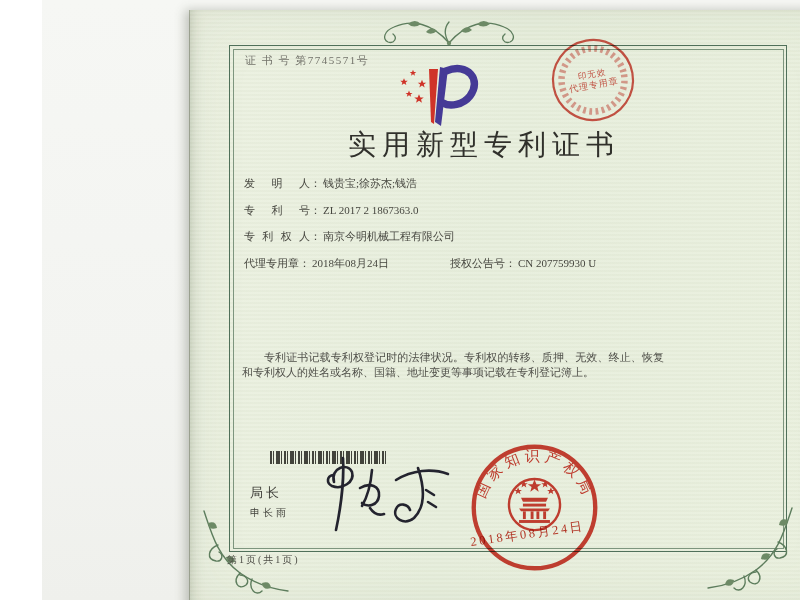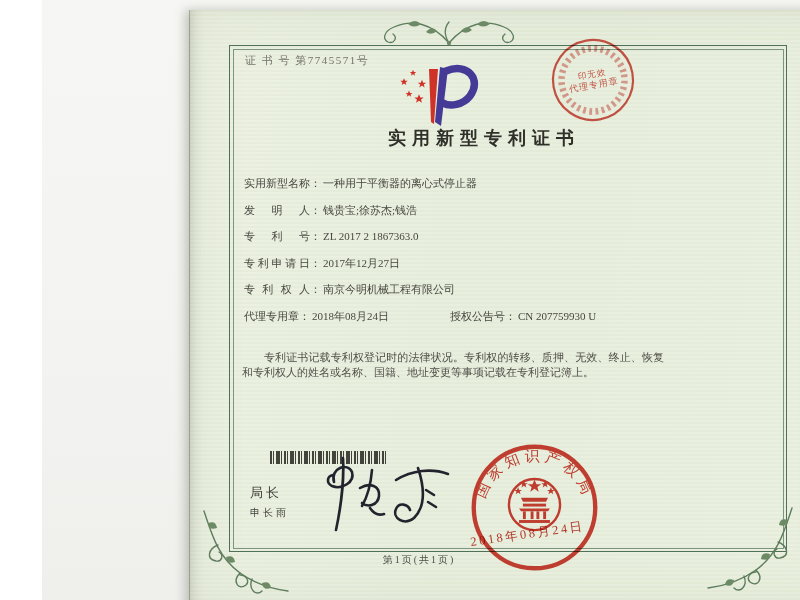--- a/index.html
+++ b/index.html
@@ -18,38 +18,38 @@
     border:1.6px solid #50705a;}
   .frame::after{content:"";position:absolute;inset:2.5px;border:0.9px solid #7d957e;}
   
   .orn{position:absolute;color:#5d7d5d;}
   .orn svg{display:block;}
   .orn-br{transform:scaleX(-1);}
   
   .certno{position:absolute;left:203px;top:53px;font-size:11px;letter-spacing:1.5px;color:#72726a;}
   .logo{position:absolute;left:350px;top:60px;}
   .title{position:absolute;left:187px;top:126px;width:510px;text-align:center;
-    font-size:18px;font-weight:bold;letter-spacing:6px;color:#30302b;}
+    font-size:28px;font-weight:normal;letter-spacing:6px;color:#30302b;}
   .fields{position:absolute;left:202px;top:176px;width:430px;}
   .frow{height:26.5px;font-size:11px;color:#474740;white-space:nowrap;position:relative;}
   .flabel{display:inline-block;width:66px;text-align:justify;text-align-last:justify;}
   .fvalue{padding-left:2px;}
   .grant2{position:absolute;left:206px;top:0;}
   .paras{position:absolute;left:200px;top:350px;width:422px;font-size:11px;
     line-height:14.8px;color:#4e4e48;text-align:justify;}
   .paras p{margin:0;text-indent:2em;}
   .barcode{position:absolute;left:228px;top:451px;width:118px;height:13px;
     background:
       repeating-linear-gradient(90deg,#262620 0 1.2px,transparent 1.2px 2.8px),
       repeating-linear-gradient(90deg,#262620 0 2px,transparent 2px 7px);
     opacity:.85;}
   .director{position:absolute;left:208px;top:484px;font-size:13px;letter-spacing:3px;color:#3e3e38;}
   .dirname{position:absolute;left:208px;top:506px;font-size:10px;letter-spacing:3px;color:#3e3e38;}
   .sig{position:absolute;left:258px;top:452px;z-index:25;}
-  .footer{position:absolute;left:177px;top:553px;width:400px;text-align:center;
+  .footer{position:absolute;left:185px;top:553px;width:400px;text-align:left;
     font-size:10px;letter-spacing:2px;color:#4f4f48;}
   
   .seal-main{position:absolute;left:425px;top:440px;width:135px;height:135px;
     mix-blend-mode:multiply;opacity:.93;z-index:30;}
   .seal-date{position:absolute;left:428px;top:526px;transform:rotate(-8deg);
     font-size:12.5px;letter-spacing:2.5px;color:#c5382a;mix-blend-mode:multiply;z-index:31;}
   .seal-agency{position:absolute;left:508px;top:37px;width:86px;height:86px;
     transform:rotate(-10deg);mix-blend-mode:multiply;opacity:.88;z-index:30;}
 </style>
 </head>
@@ -127,30 +127,24 @@
       <polygon points="37,9 46,9 42,64 39,62" fill="#cf3328"></polygon>
       <polygon points="48,7 56,9 49,66 43,62" fill="#453a96"></polygon>
       <path d="M54,11 C76,2 90,20 78,36 C71,45 58,47 51,43" fill="none" stroke="#453a96" stroke-width="7.5" stroke-linecap="round"></path>
     </svg>
   </div>
 
   <div class="title">实用新型专利证书</div>
 
   <div class="fields">
     <div class="frow">
-      <span class="flabel">实用新型名称</span><span>：</span><span class="fvalue">一种用于平衡器的离心式停止器</span>
-    </div>
-    <div class="frow">
       <span class="flabel">发明人</span><span>：</span><span class="fvalue">钱贵宝;徐苏杰;钱浩</span>
     </div>
     <div class="frow">
       <span class="flabel">专利号</span><span>：</span><span class="fvalue">ZL 2017 2 1867363.0</span>
-    </div>
-    <div class="frow">
-      <span class="flabel">专利申请日</span><span>：</span><span class="fvalue">2017年12月27日</span>
     </div>
     <div class="frow">
       <span class="flabel">专利权人</span><span>：</span><span class="fvalue">南京今明机械工程有限公司</span>
     </div>
     <div class="frow">
       <span>代理专用章</span><span>：</span><span class="fvalue">2018年08月24日</span>
       <span class="grant2">
         <span>授权公告号</span><span>：</span><span class="fvalue">CN 207759930 U</span>
       </span>
     </div>

